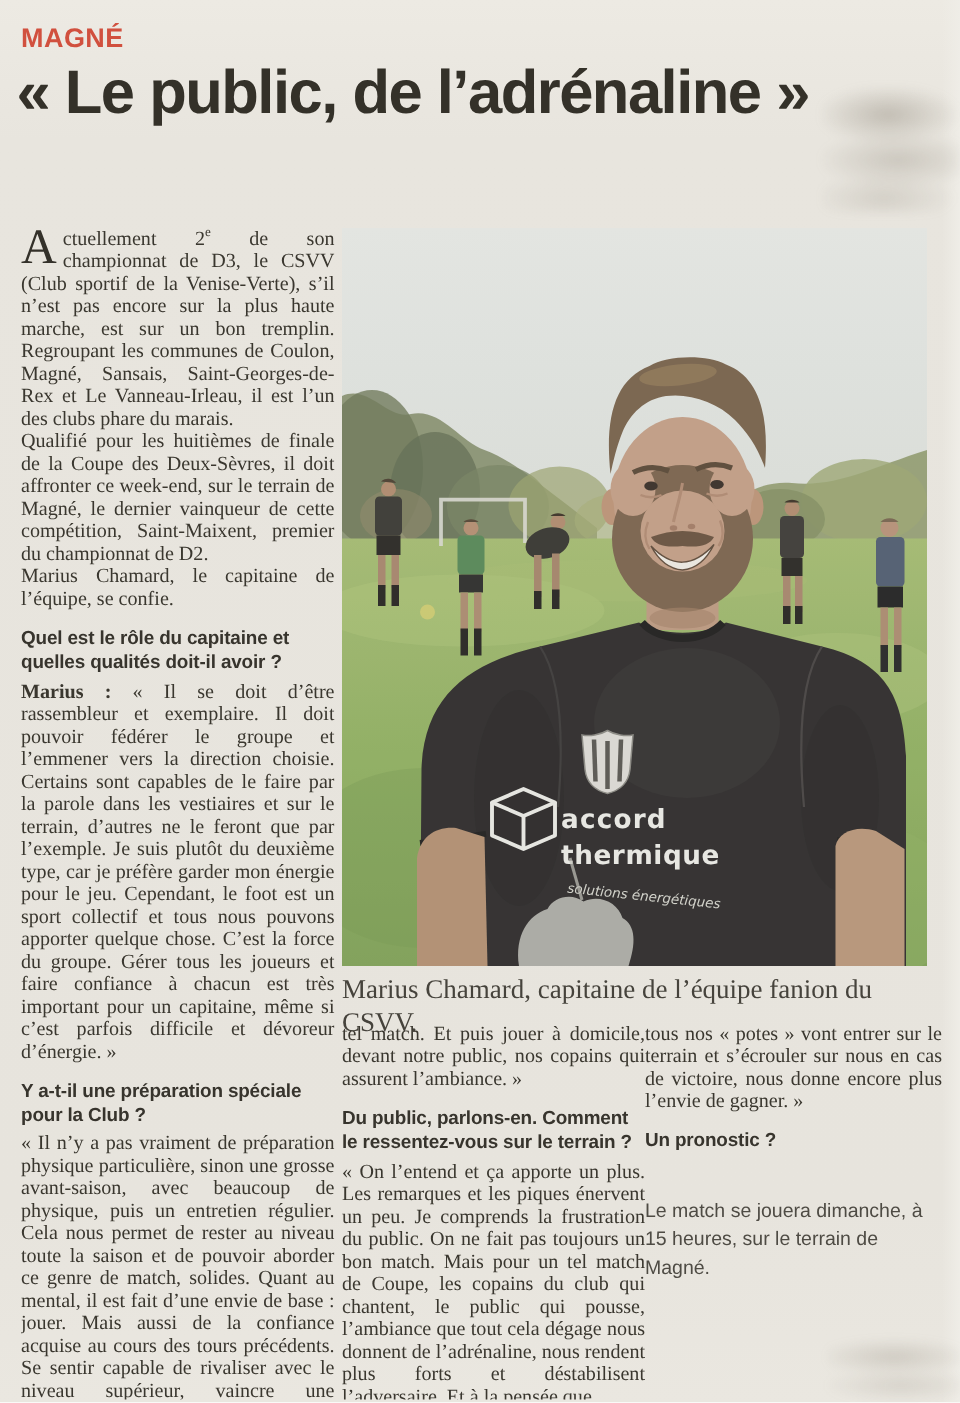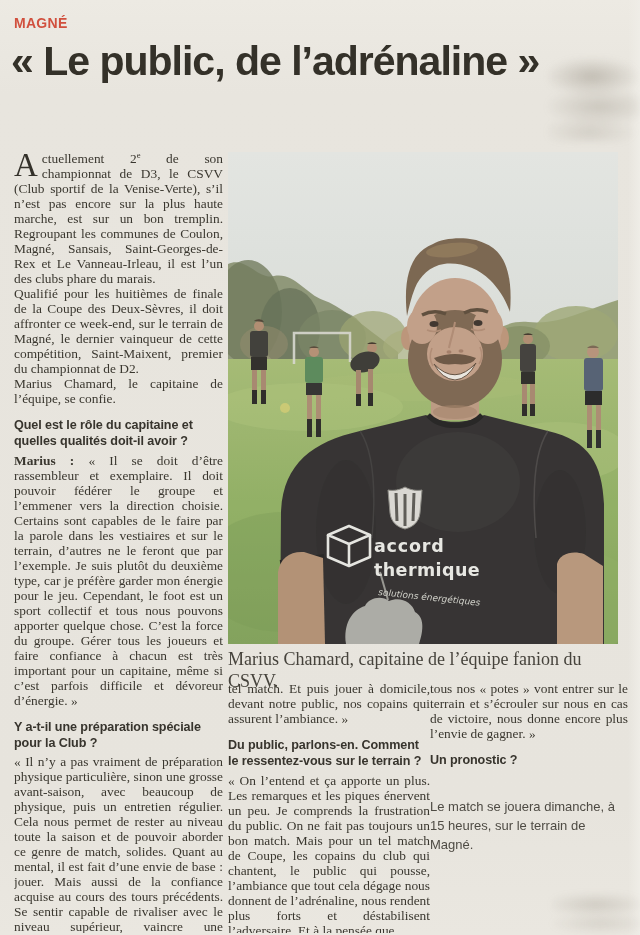--- a/index.html
+++ b/index.html
@@ -20,21 +20,21 @@
       radial-gradient(70% 32% at 48% 22%, rgba(130,122,108,.38), rgba(130,122,108,0) 75%),
       radial-gradient(80% 30% at 55% 58%, rgba(130,122,108,.28), rgba(130,122,108,0) 75%),
       radial-gradient(70% 26% at 45% 88%, rgba(130,122,108,.20), rgba(130,122,108,0) 75%);}
   .ghost-b{left:552px;top:892px;width:88px;height:42px;
     background:
       radial-gradient(80% 40% at 50% 30%, rgba(130,122,108,.25), rgba(130,122,108,0) 75%),
       radial-gradient(80% 36% at 55% 75%, rgba(130,122,108,.18), rgba(130,122,108,0) 75%);}
   .kicker{
     position:absolute;left:14px;top:15px;
     font-family:"Liberation Sans","DejaVu Sans",sans-serif;
-    font-size:14px;font-weight:700;letter-spacing:.3px;color:#d1503e;
+    font-size:18px;font-weight:700;letter-spacing:.3px;color:#d1503e;
   }
   .headline{
     position:absolute;left:11px;top:40px;margin:0;width:620px;
     font-family:"Liberation Sans","DejaVu Sans",sans-serif;
     font-size:41px;font-weight:700;letter-spacing:-1px;line-height:1.05;
     color:#343129;white-space:nowrap;
   }
   .subhead{
     position:absolute;left:13px;top:95px;margin:0;width:617px;
     font-family:"Liberation Sans","DejaVu Sans",sans-serif;

